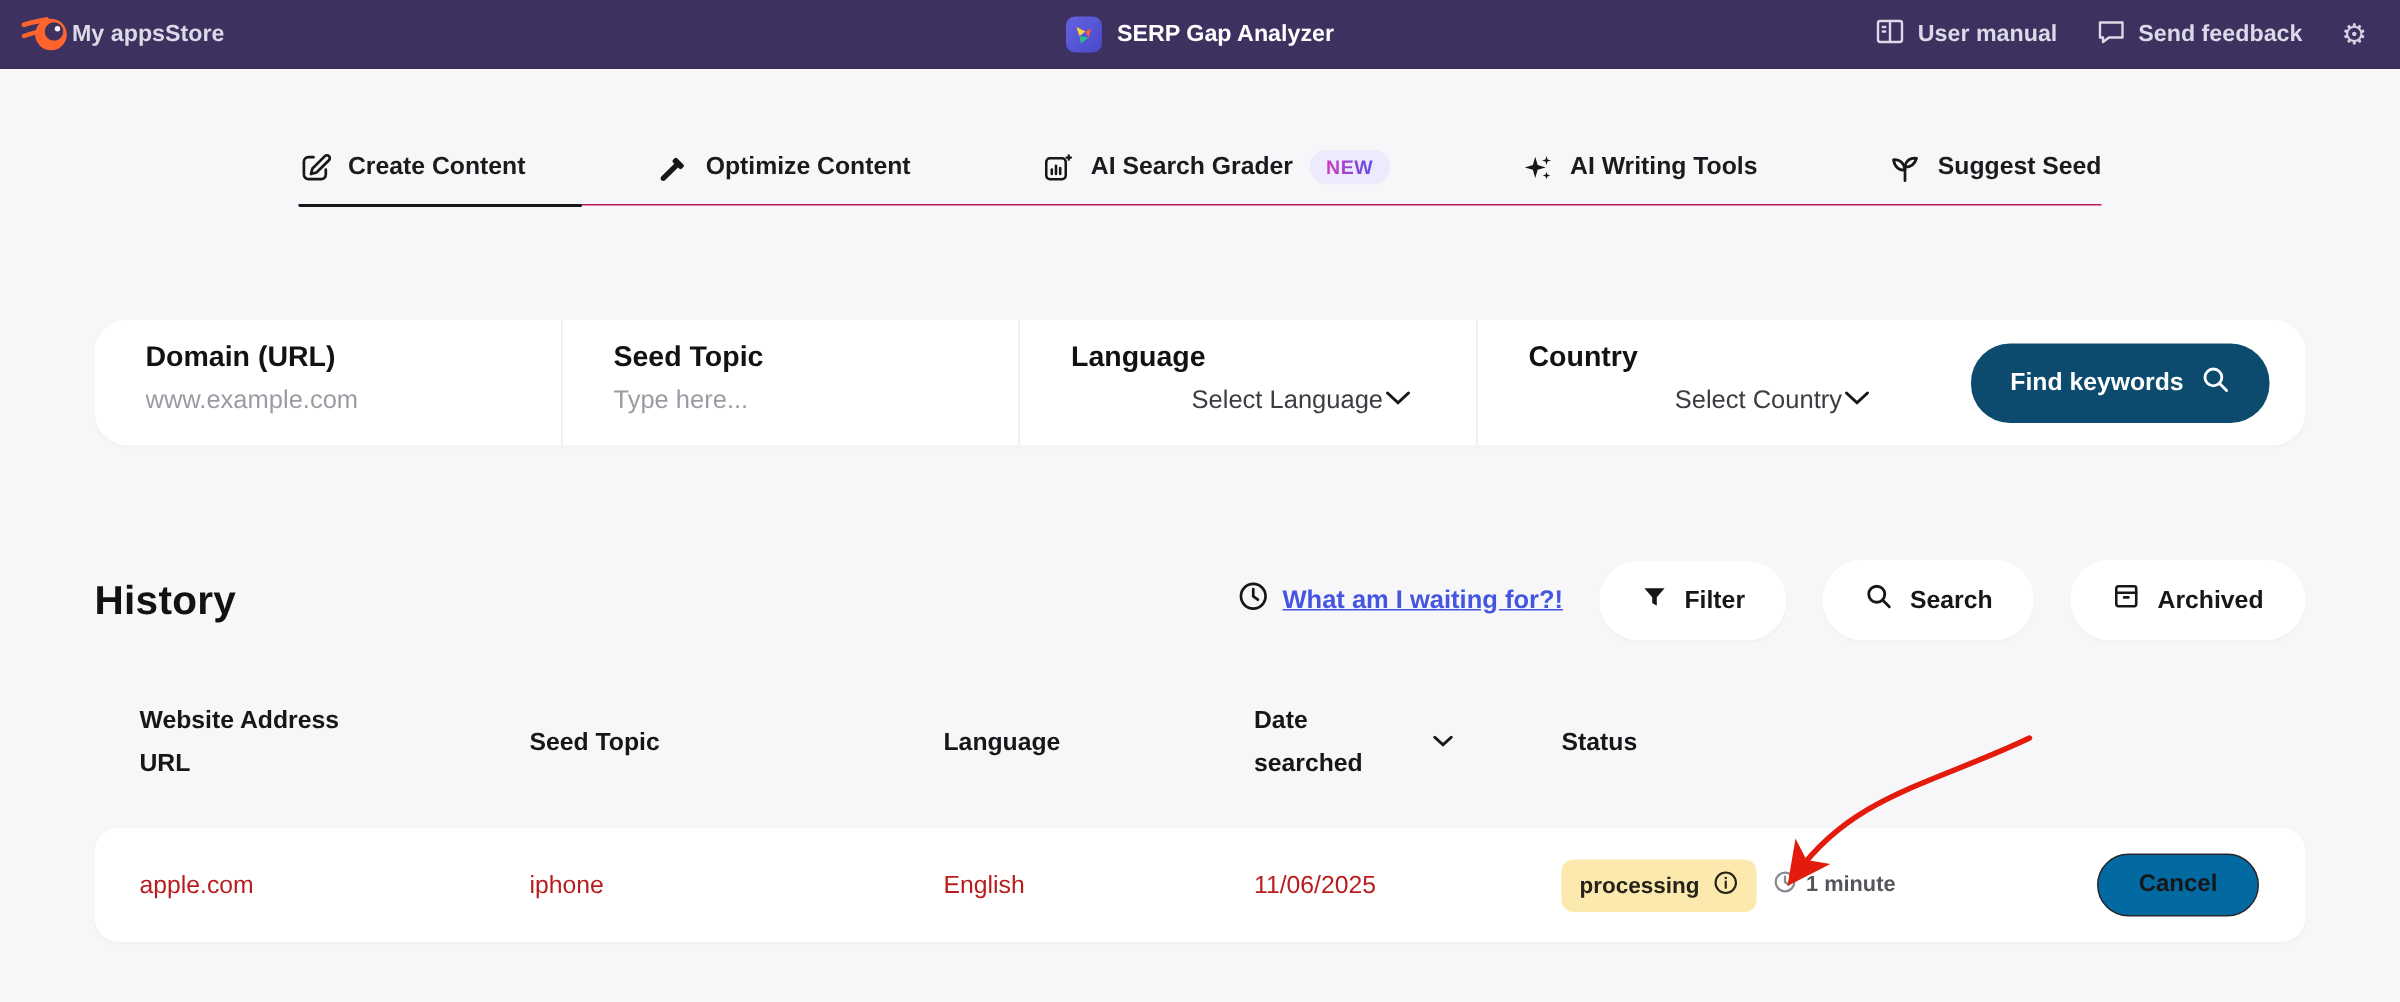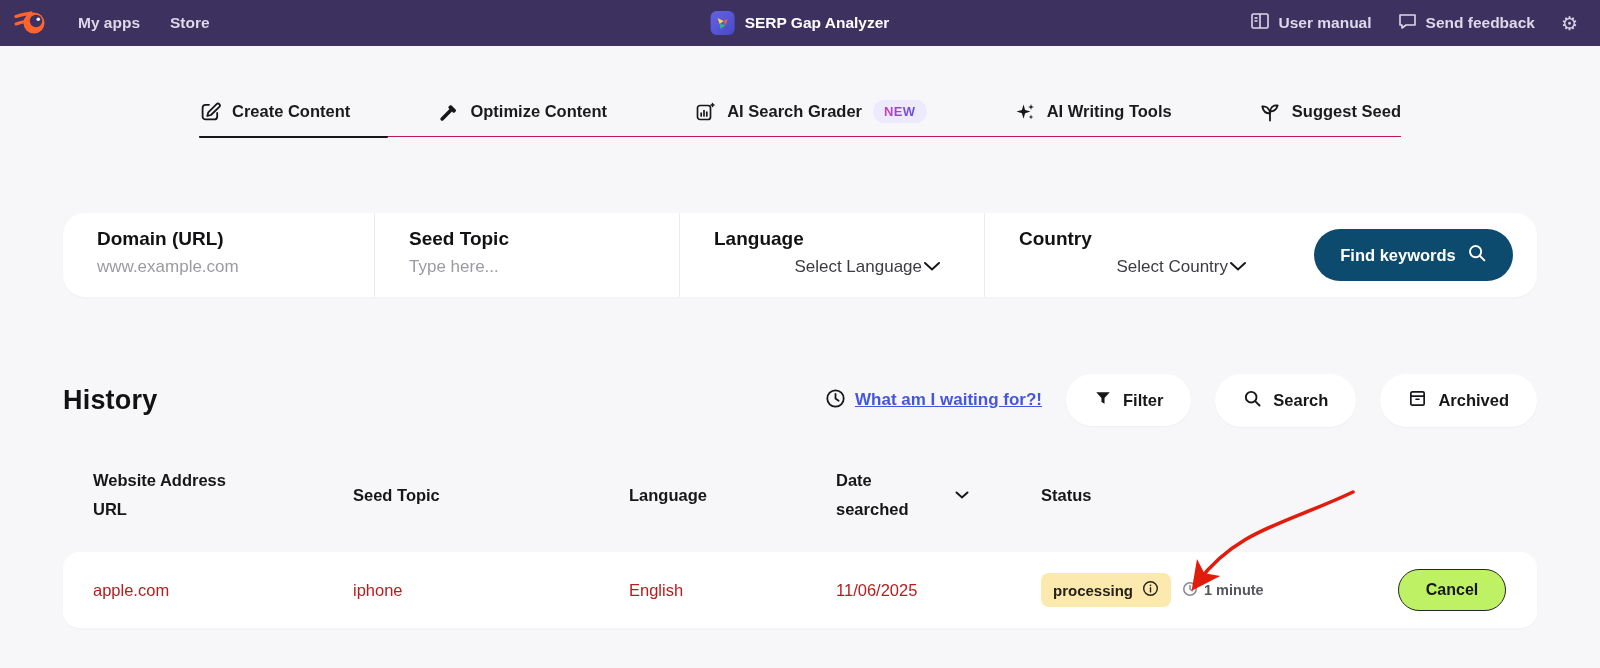--- a/index.html
+++ b/index.html
@@ -10,21 +10,21 @@
     position:relative;
     overflow:hidden;
     color:#17171a;
   }
   
   .nav {
     height:46px; background:#3d3160;
     display:flex; align-items:center;
     padding:0 22px 0 14px; position:relative;
   }
-  .nav-left { display:flex; align-items:center; gap:30px; }
+  .nav-left { display:flex; align-items:center; }
   .logo { width:34px; height:32px; display:flex; align-items:center; cursor:pointer; }
   .nav-item { color:#dcd9e8; font-size:15.5px; font-weight:600; cursor:pointer; }
   .nav-center {
     position:absolute; left:50%; transform:translateX(-50%);
     display:flex; align-items:center; gap:10px;
     color:#fff; font-size:15.5px; font-weight:600;
   }
   .app-badge {
     width:24px; height:24px; border-radius:6px;
     background:linear-gradient(135deg,#6464e2,#4747c9);
@@ -111,21 +111,21 @@
   .td { font-size:16.5px; color:#b91c1c; }
   .status-cell { display:flex; align-items:center; gap:11px; }
   .status-badge {
     background:#fce9ae; border-radius:8px; padding:7px 12px;
     display:flex; align-items:center; gap:9px;
     font-size:15px; font-weight:600; color:#26231a;
   }
   .duration { display:flex; align-items:center; gap:6px; font-size:14.5px; font-weight:600; color:#55555c; }
   .cancel-cell { display:flex; justify-content:center; }
   .cancel-btn {
-    background:#bef264; border:1.5px solid #26262a; border-radius:25px;
+    background:#0369a1; border:1.5px solid #26262a; border-radius:25px;
     padding:11px 27px; font-size:16px; font-weight:600; color:#17171a;
     font-family:inherit; cursor:pointer;
   }
 
   
   .arrow-overlay { position:absolute; left:0; top:0; width:1600px; height:668px; pointer-events:none; }
 </style>
 </head>
 <body>
 

